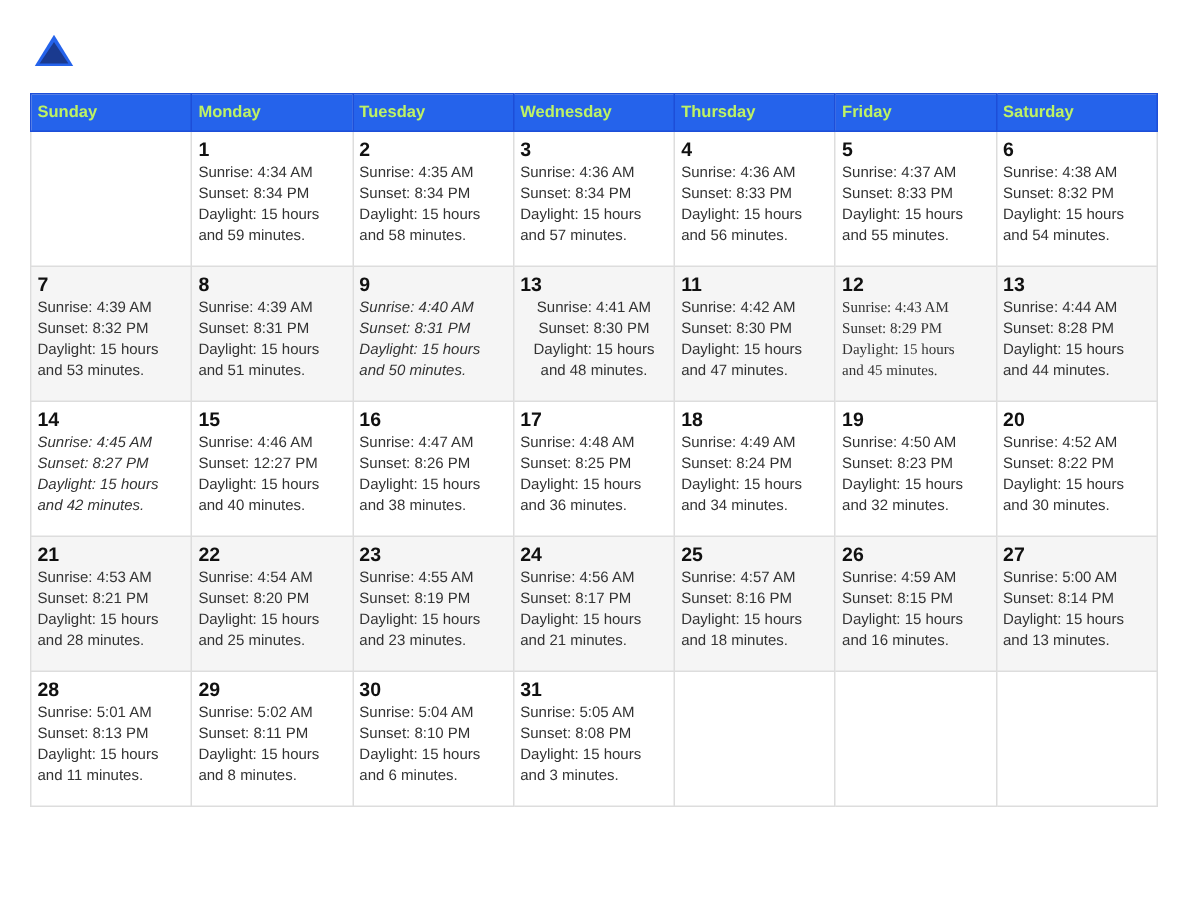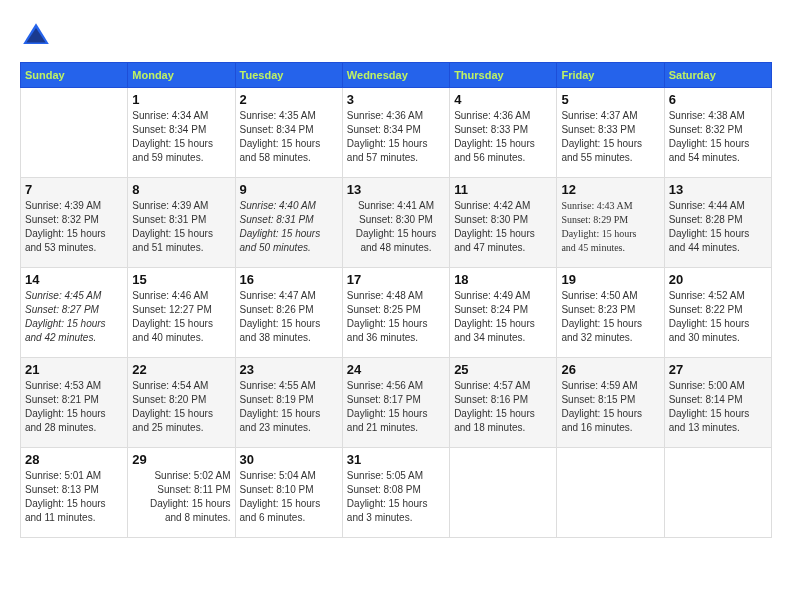--- a/index.html
+++ b/index.html
@@ -327,21 +327,21 @@
       <tr>
         <td>
           <div class="day-number">28</div>
           <div class="day-info" style="white-space: pre-line;">Sunrise: 5:01 AM
 Sunset: 8:13 PM
 Daylight: 15 hours
 and 11 minutes.</div>
         </td>
         <td>
           <div class="day-number">29</div>
-          <div class="day-info" style="white-space: pre-line; text-align: right;">Sunrise: 5:02 AM
+          <div class="day-info" style="white-space: pre-line;">Sunrise: 5:02 AM
 Sunset: 8:11 PM
 Daylight: 15 hours
 and 8 minutes.</div>
         </td>
         <td>
           <div class="day-number">30</div>
           <div class="day-info" style="white-space: pre-line;">Sunrise: 5:04 AM
 Sunset: 8:10 PM
 Daylight: 15 hours
 and 6 minutes.</div>

